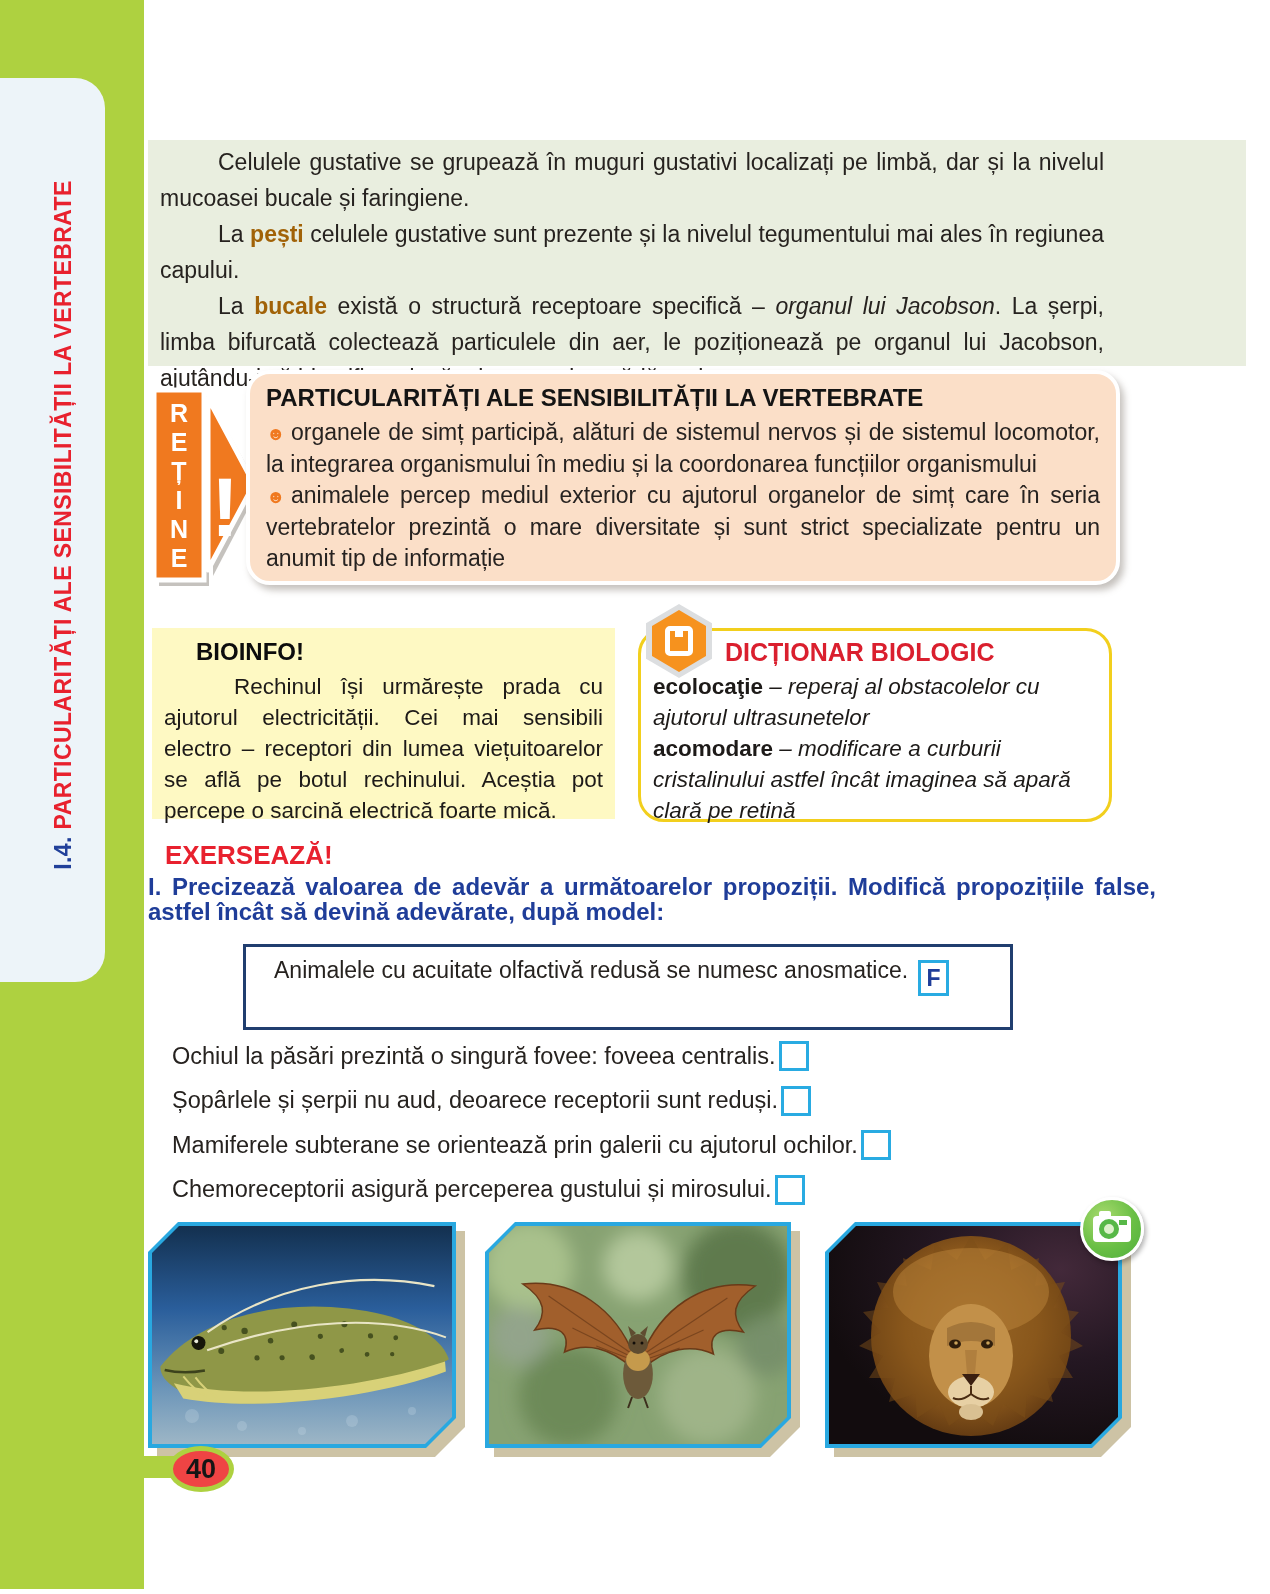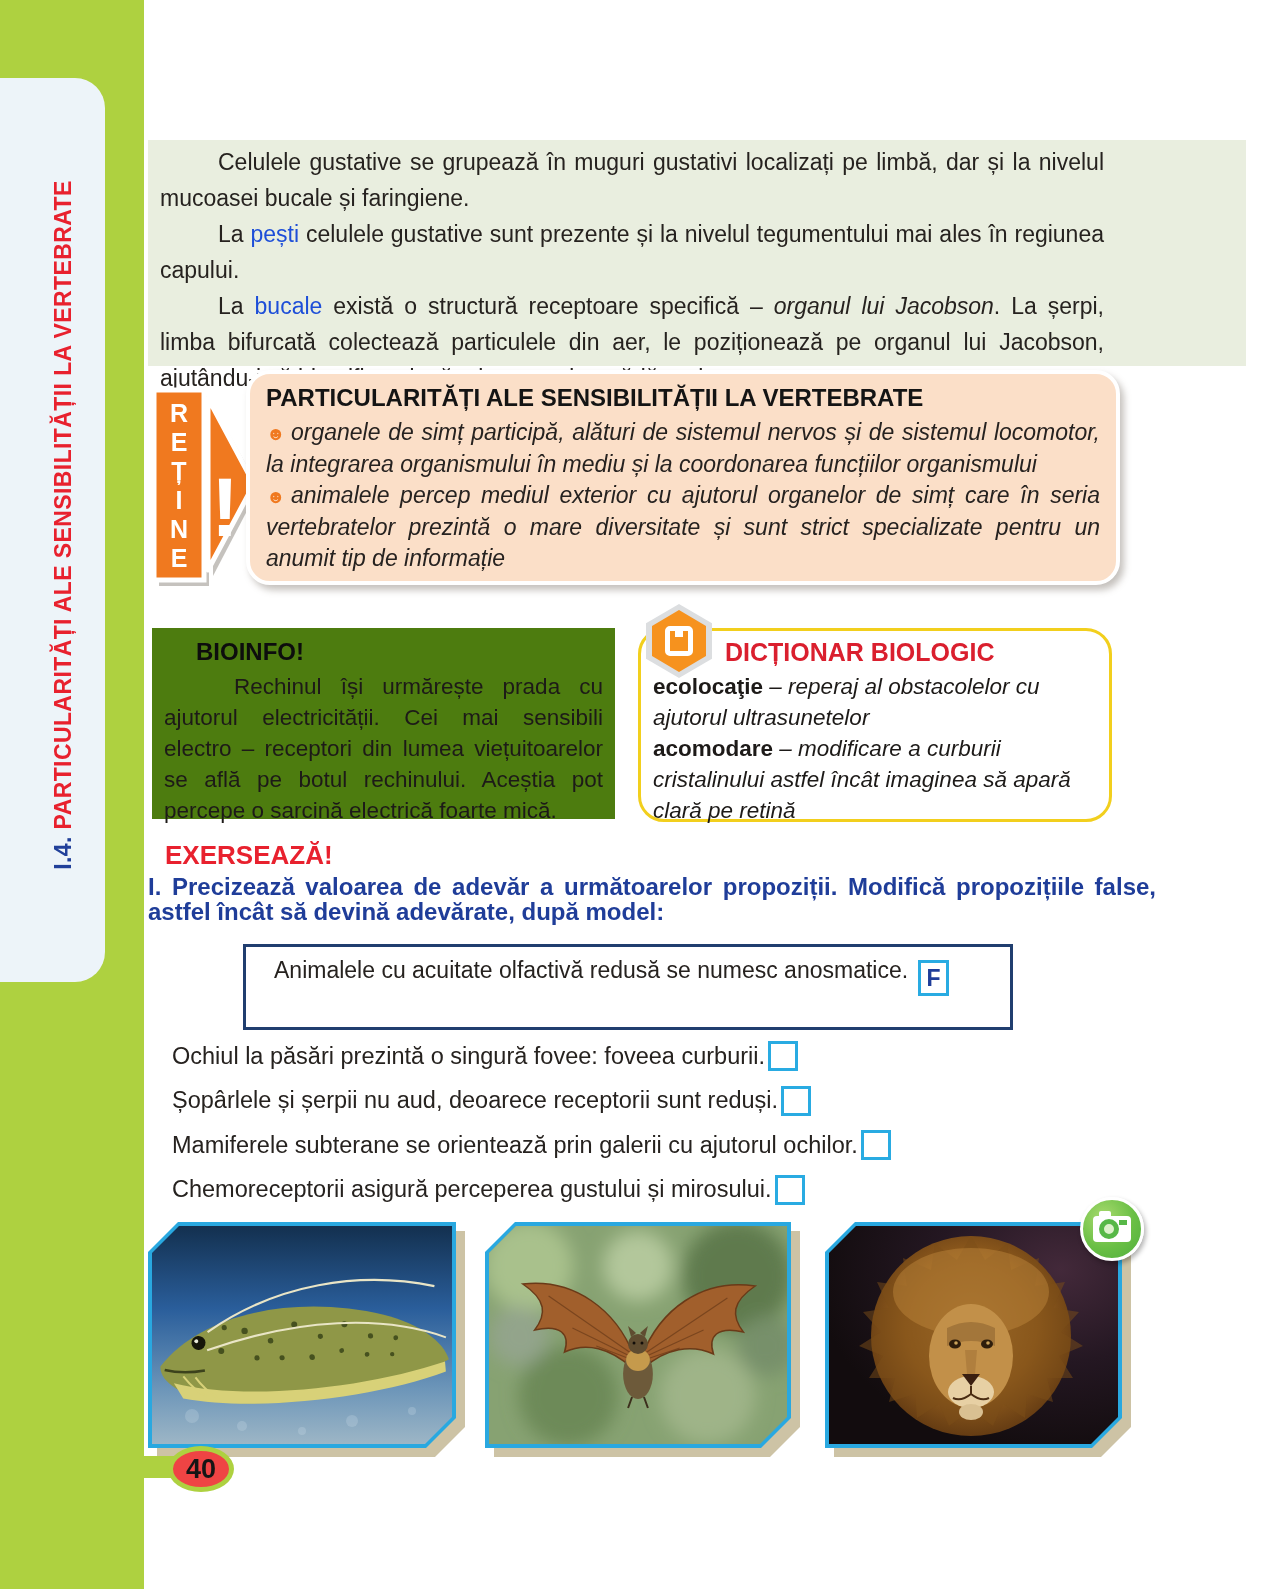--- a/index.html
+++ b/index.html
@@ -9,34 +9,34 @@
   
   .green-band{position:absolute;left:0;top:0;width:144px;height:1589px;background:#aed140;}
   .side-panel{position:absolute;left:-22px;top:78px;width:127px;height:904px;background:#edf4f9;border-radius:0 30px 30px 0;}
   .side-title{position:absolute;left:63px;top:525px;transform:translate(-50%,-50%) rotate(-90deg);white-space:nowrap;font-weight:bold;font-size:23px;letter-spacing:.4px;}
   .side-num{color:#21409a;}
   .side-rest{color:#e8212e;}
 
   
   .intro{position:absolute;left:148px;top:140px;width:1098px;height:226px;box-sizing:border-box;background:#e9eedf;padding:4px 142px 10px 12px;font-size:23px;line-height:36px;text-align:justify;color:#26221f;}
   .intro p{margin:0;text-indent:58px;}
-  .hl{color:#1d4ed8;font-weight:normal;}
+  .hl{color:#a16207;font-weight:bold;}
   .it{font-style:italic;}
 
   
   .retine-svg{position:absolute;left:150px;top:386px;}
 
   
   .peach{position:absolute;left:246px;top:370px;width:874px;height:215px;box-sizing:border-box;background:#fbdfc8;border:4px solid #fff;border-radius:24px;box-shadow:4px 5px 7px rgba(110,100,90,.4);padding:8px 16px 8px 16px;font-size:23px;line-height:31px;text-align:justify;}
   .peach h3{margin:0 0 4px 0;font-size:24px;color:#141414;}
-  .bullet{margin:0;font-style:italic;}
+  .bullet{margin:0;}
   .smiley{color:#f0791f;font-size:19px;margin-right:5px;}
 
   
-  .bioinfo{position:absolute;left:152px;top:628px;width:463px;height:191px;box-sizing:border-box;background:#4d7c0f;padding:6px 12px;font-size:22.5px;line-height:31px;text-align:justify;color:#1d1a18;}
+  .bioinfo{position:absolute;left:152px;top:628px;width:463px;height:191px;box-sizing:border-box;background:#fef9c3;padding:6px 12px;font-size:22.5px;line-height:31px;text-align:justify;color:#1d1a18;}
   .bioinfo h3{margin:2px 0 4px 32px;font-size:24px;color:#0d0d0d;}
   .bioinfo p{margin:0;text-indent:70px;}
 
   
   .dict{position:absolute;left:638px;top:628px;width:474px;height:194px;box-sizing:border-box;background:#fff;border:3px solid #f2cf1d;border-radius:26px;padding:6px 14px 6px 12px;font-size:22.5px;line-height:31px;color:#1d1a18;}
   .dict h3{margin:0 0 3px 72px;font-size:25px;color:#da1f2e;}
   .dict .entry{margin:0;}
   .term{font-weight:bold;}
   .def{font-style:italic;}
   .hex-outer{position:absolute;left:646px;top:604px;width:66px;height:74px;background:#dcdee0;clip-path:polygon(50% 0,100% 26%,100% 74%,50% 100%,0 74%,0 26%);display:flex;align-items:center;justify-content:center;}
@@ -131,21 +131,21 @@
 
   <h2 class="exerseaza">EXERSEAZĂ!</h2>
   <p class="instruction"><span>I. </span><span>Precizează valoarea de adevăr a următoarelor propoziții. Modifică propozițiile false, astfel încât să devină adevărate, după model:</span></p>
 
   <div class="example">
     <div><span>Animalele cu acuitate olfactivă redusă se numesc anosmatice.</span><span class="fbadge">F</span></div>
   </div>
 
   <div class="statements">
     <div class="statement">
-        <span>Ochiul la păsări prezintă o singură fovee: foveea curburii.</span>
+        <span>Ochiul la păsări prezintă o singură fovee: foveea centralis.</span>
         <span class="checkbox"></span>
       </div>
     <div class="statement">
         <span>Șopârlele și șerpii nu aud, deoarece receptorii sunt reduși.</span>
         <span class="checkbox"></span>
       </div>
     <div class="statement">
         <span>Mamiferele subterane se orientează prin galerii cu ajutorul ochilor.</span>
         <span class="checkbox"></span>
       </div>

